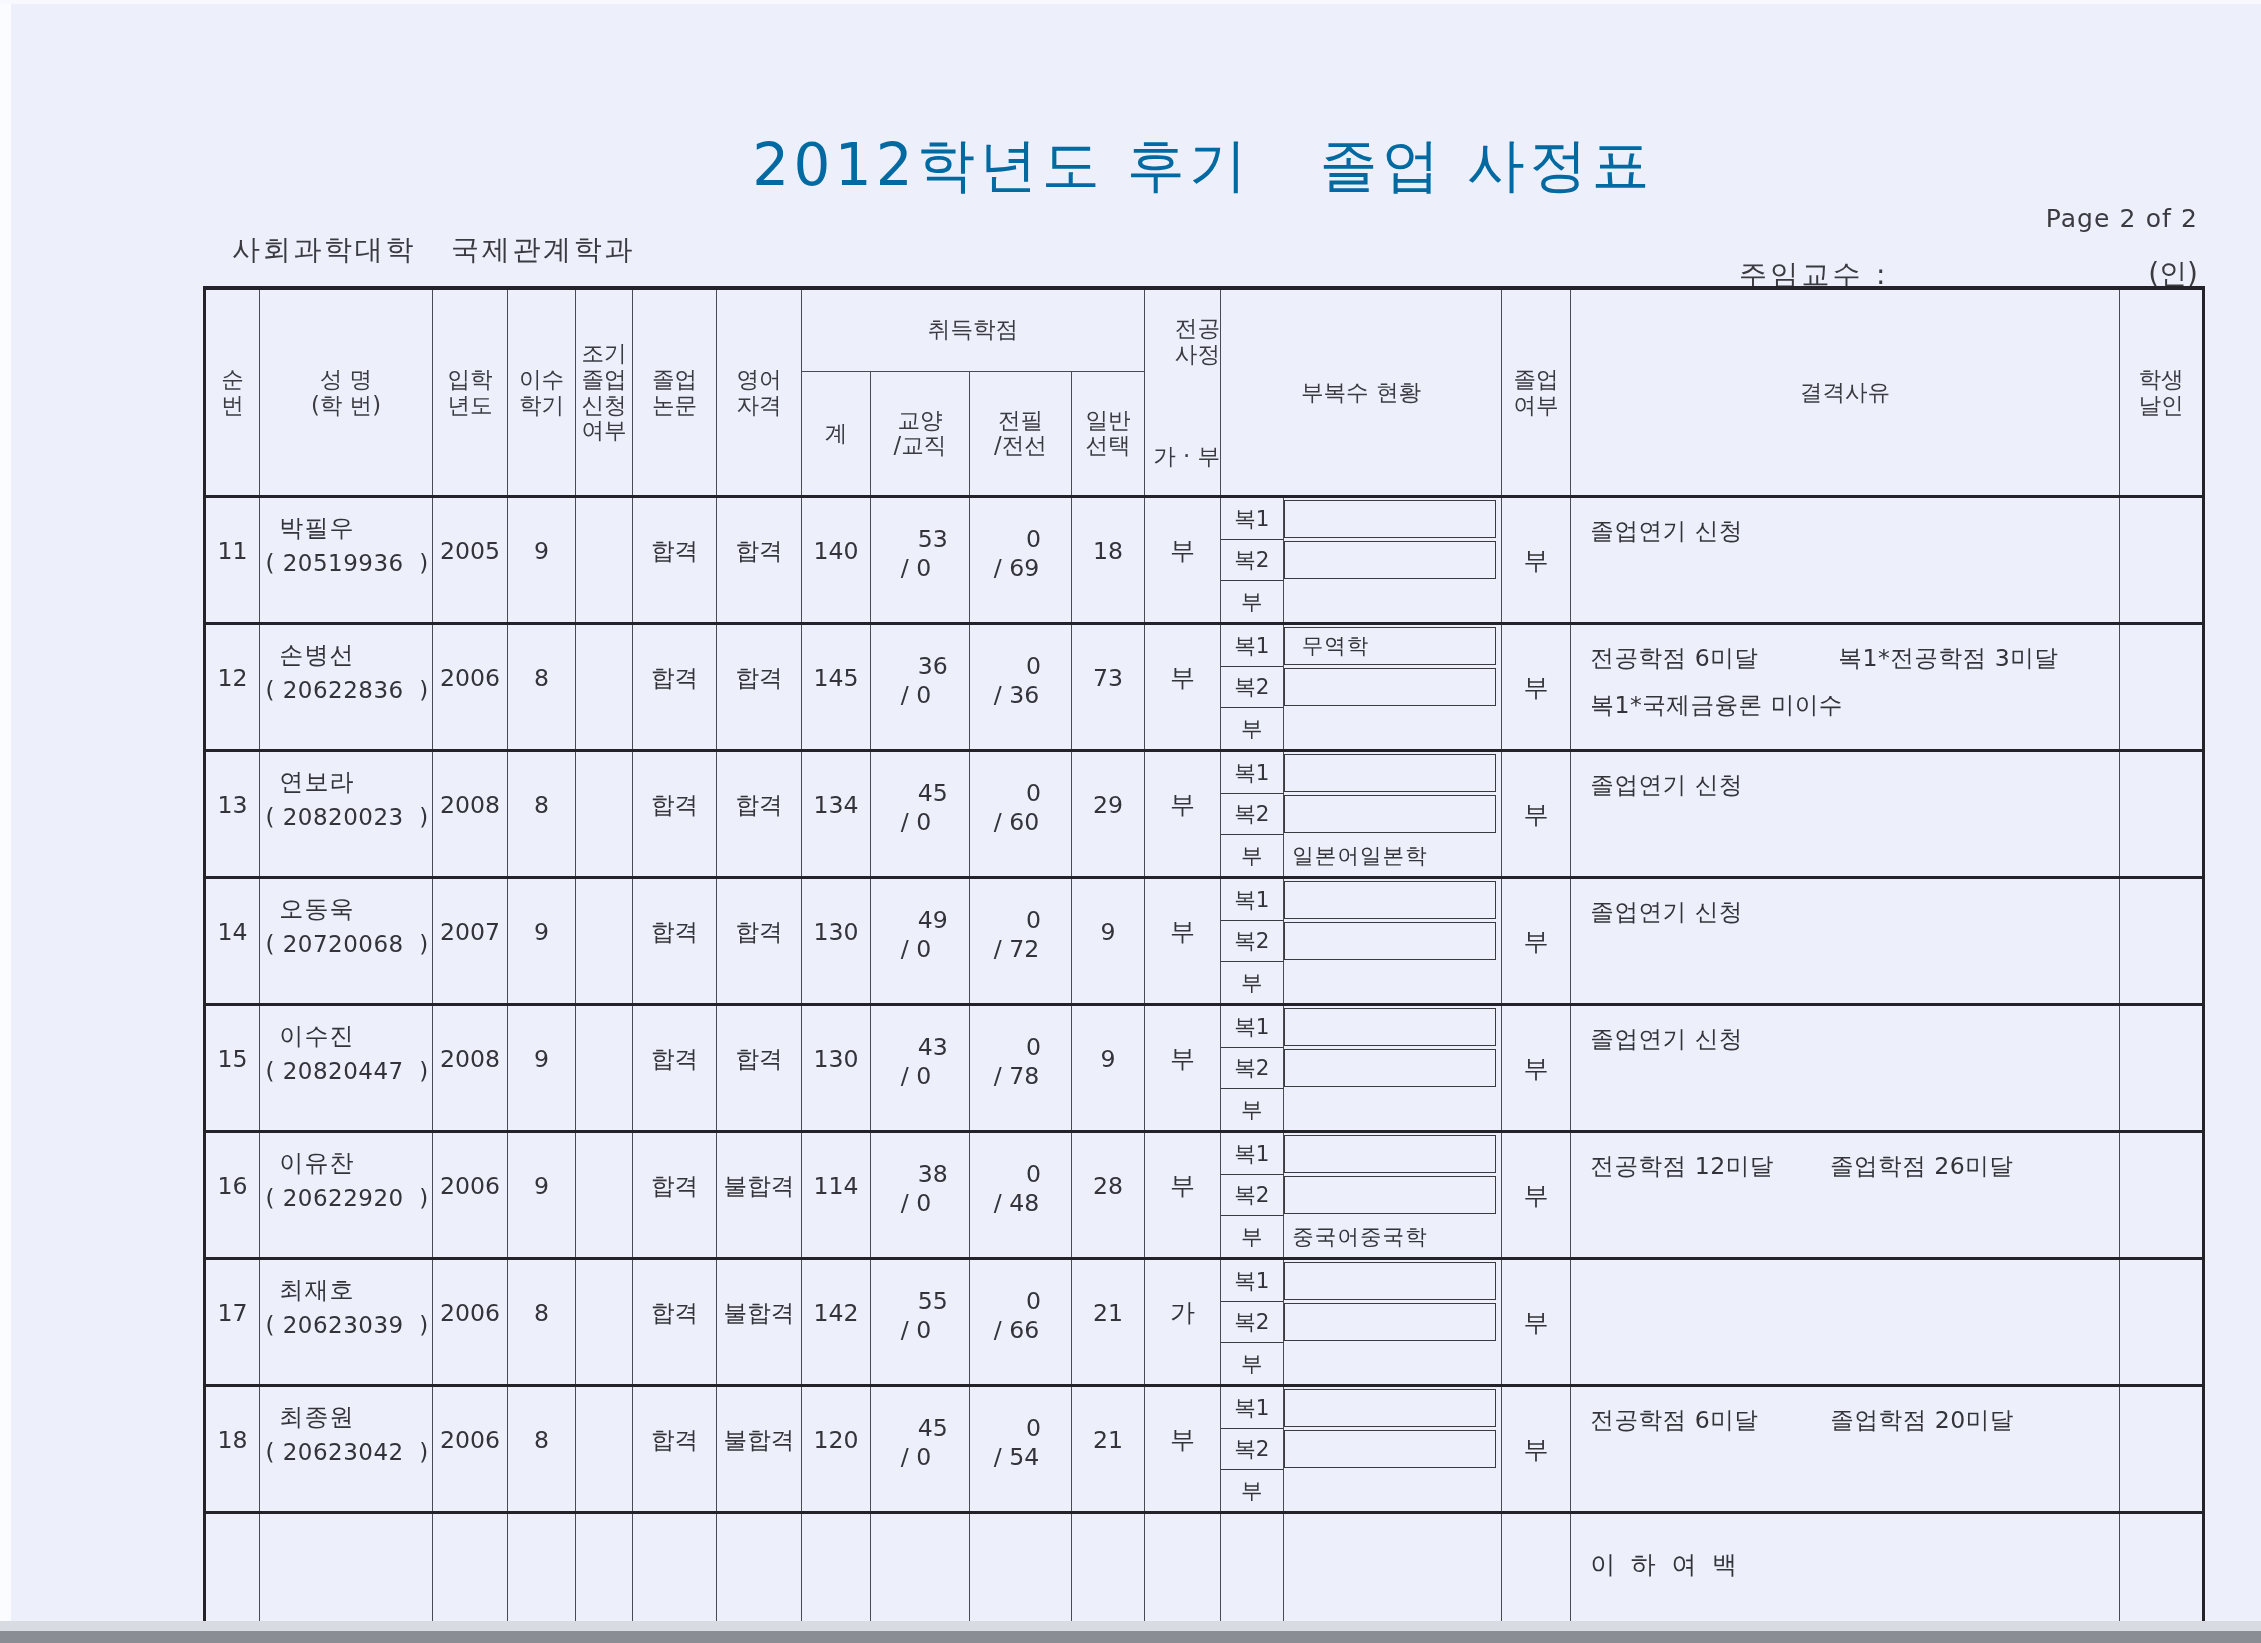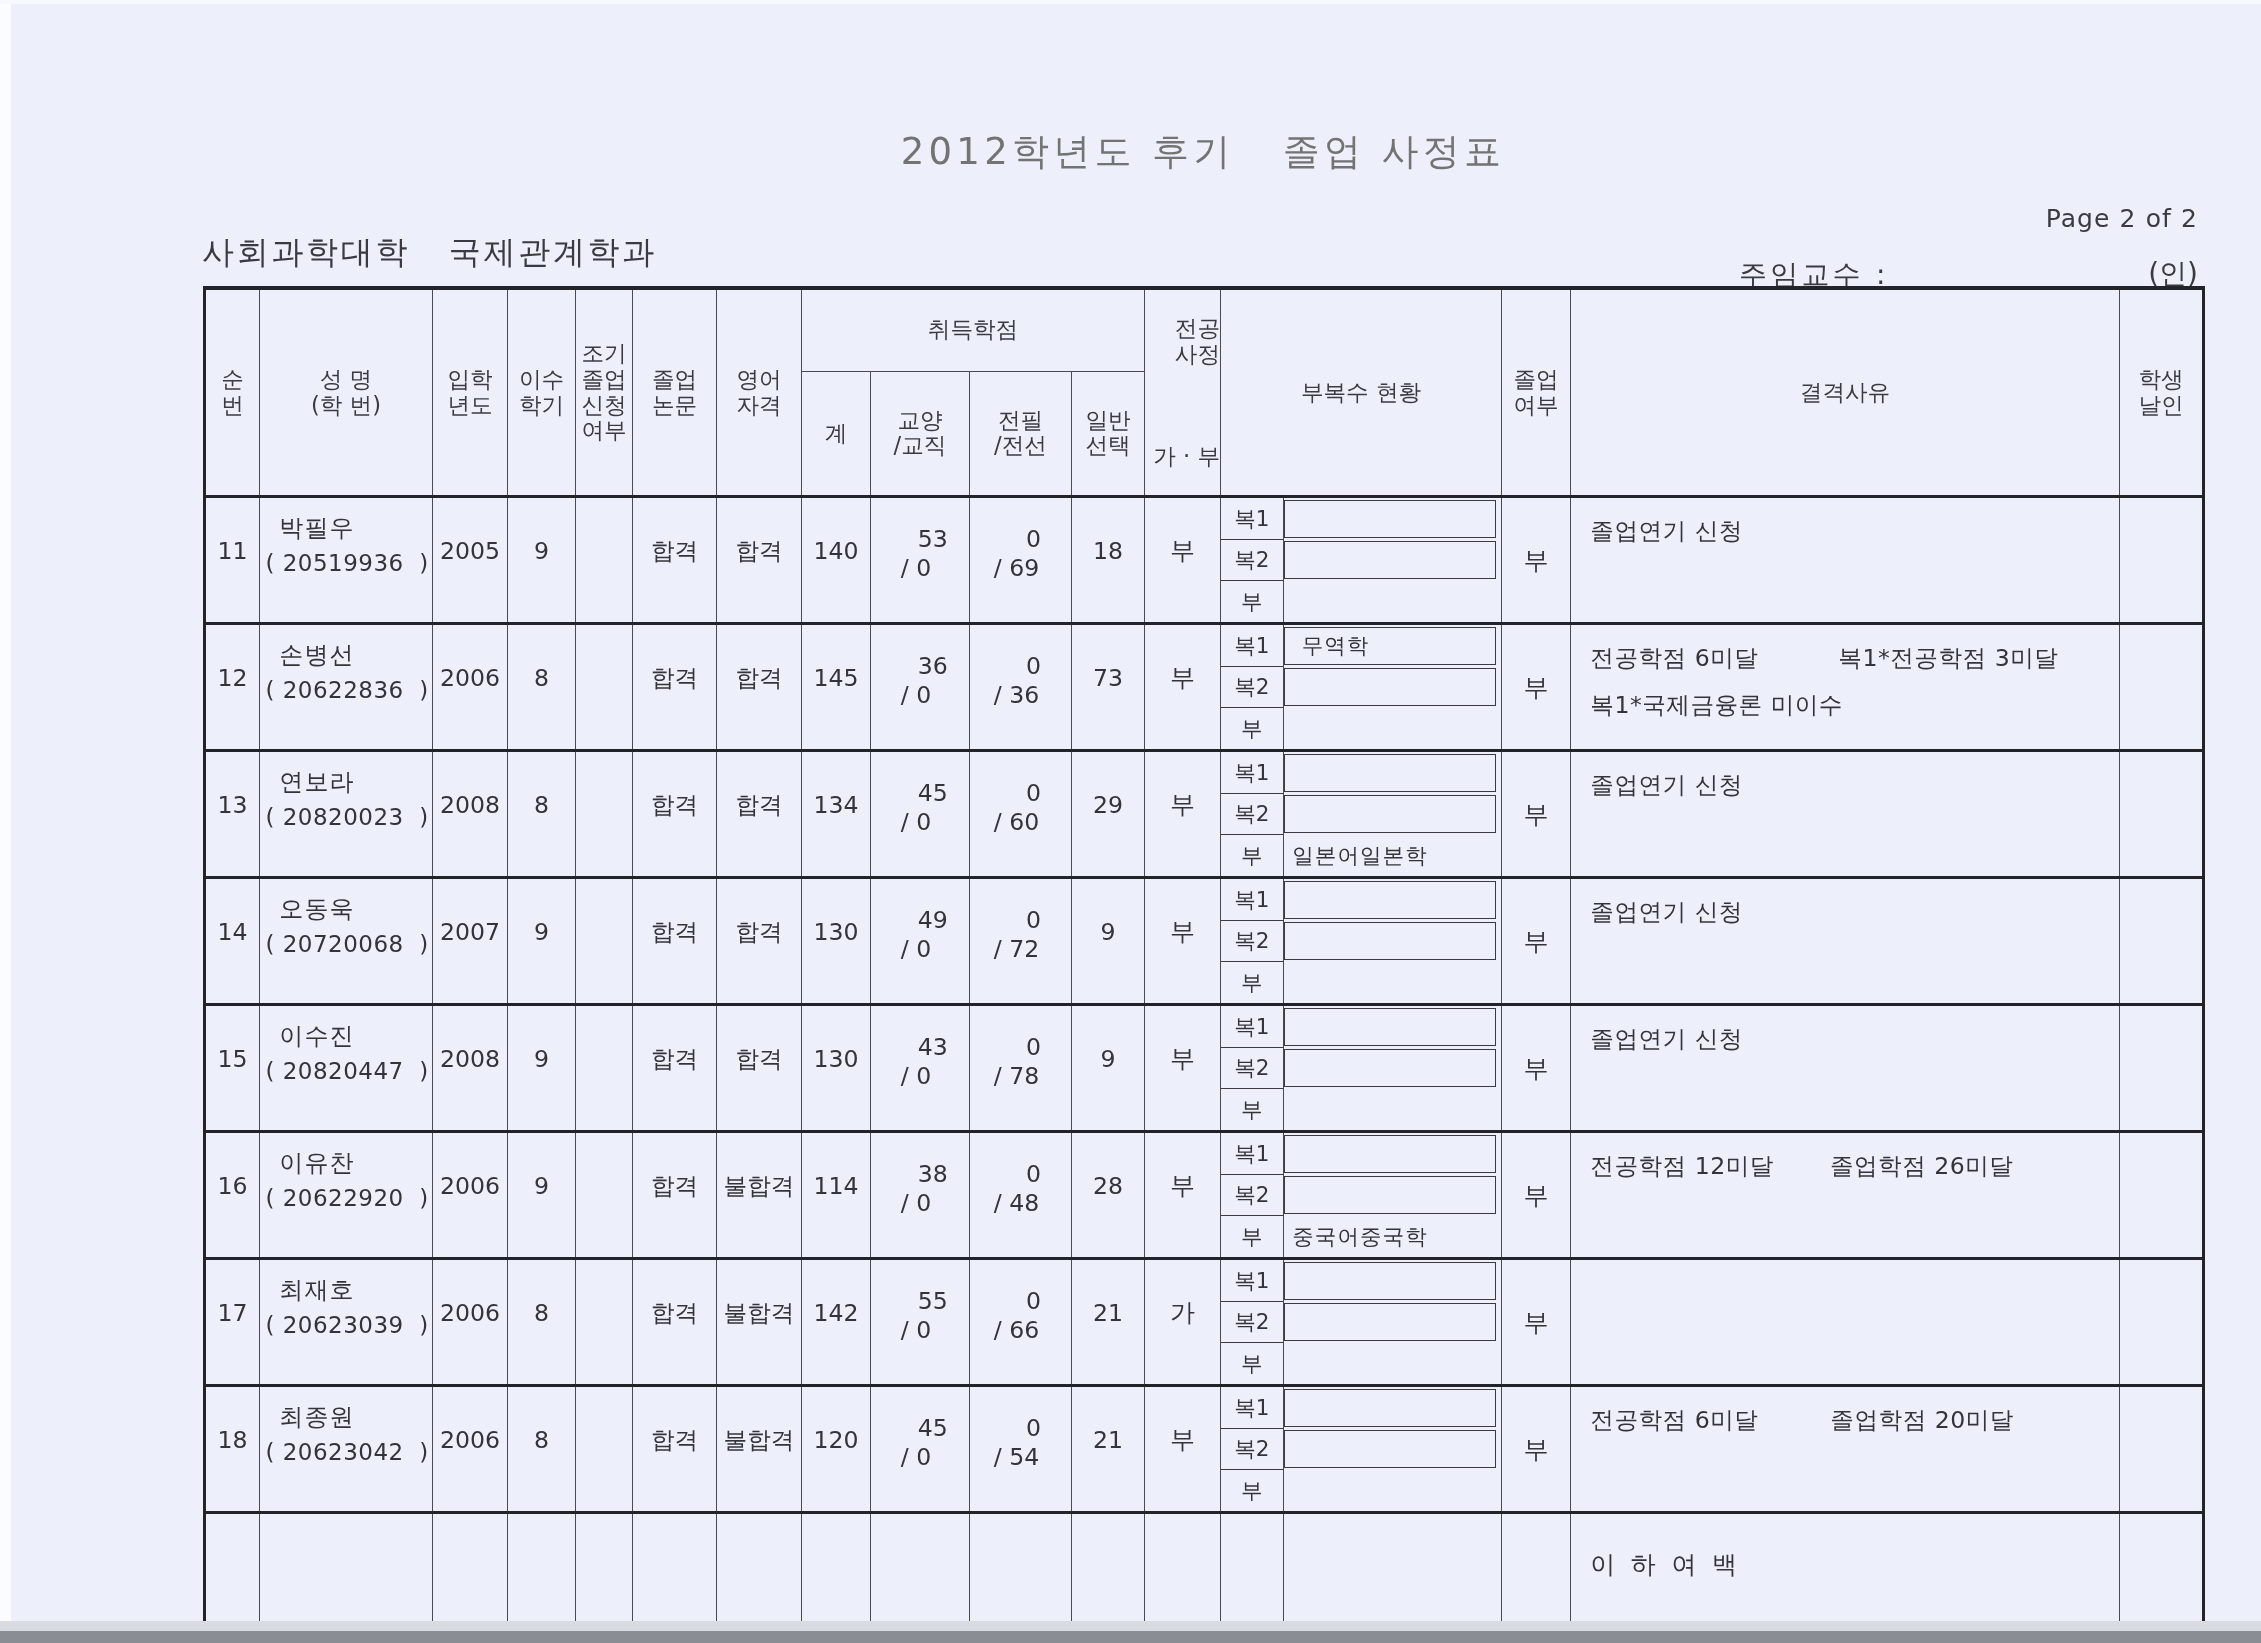--- a/index.html
+++ b/index.html
@@ -10,23 +10,23 @@
     color:#35353b;
   }
   
   .edge-left{position:absolute;left:0;top:0;width:10.7px;height:1643px;background:#fbfcff;}
   .edge-top{position:absolute;left:0;top:0;width:2261px;height:4.3px;background:#f7f9fe;}
   .band-light{position:absolute;left:0;top:1621px;width:2261px;height:10.7px;background:#d9dbe3;}
   .band-dark{position:absolute;left:0;top:1631px;width:2261px;height:11.8px;background:#8b8d94;}
 
   .title{
     position:absolute;left:203px;width:2000px;top:127px;
-    text-align:center;font-size:37px;letter-spacing:4.3px;white-space:pre;color:#737373;
-  }
-  .college{position:absolute;left:202px;top:231px;font-size:32px;letter-spacing:2.7px;white-space:pre;color:#3a3a40;}
+    text-align:center;font-size:58px;letter-spacing:4.3px;white-space:pre;color:#0369a1;
+  }
+  .college{position:absolute;left:232px;top:231px;font-size:28px;letter-spacing:2.7px;white-space:pre;color:#3a3a40;}
   .page-ind{position:absolute;right:63px;top:204px;font-size:25px;letter-spacing:1.1px;color:#3a3a40;}
   .advisor{position:absolute;left:1739px;top:256px;font-size:28px;letter-spacing:3.2px;color:#3a3a40;}
   .seal{position:absolute;right:63px;top:255px;font-size:28px;color:#3a3a40;}
 
   table.sheet{
     position:absolute;left:203px;top:286px;width:2000px;
     border-collapse:collapse;table-layout:fixed;
     border:3.2px solid #232329;
   }
   .sheet th,.sheet td{

